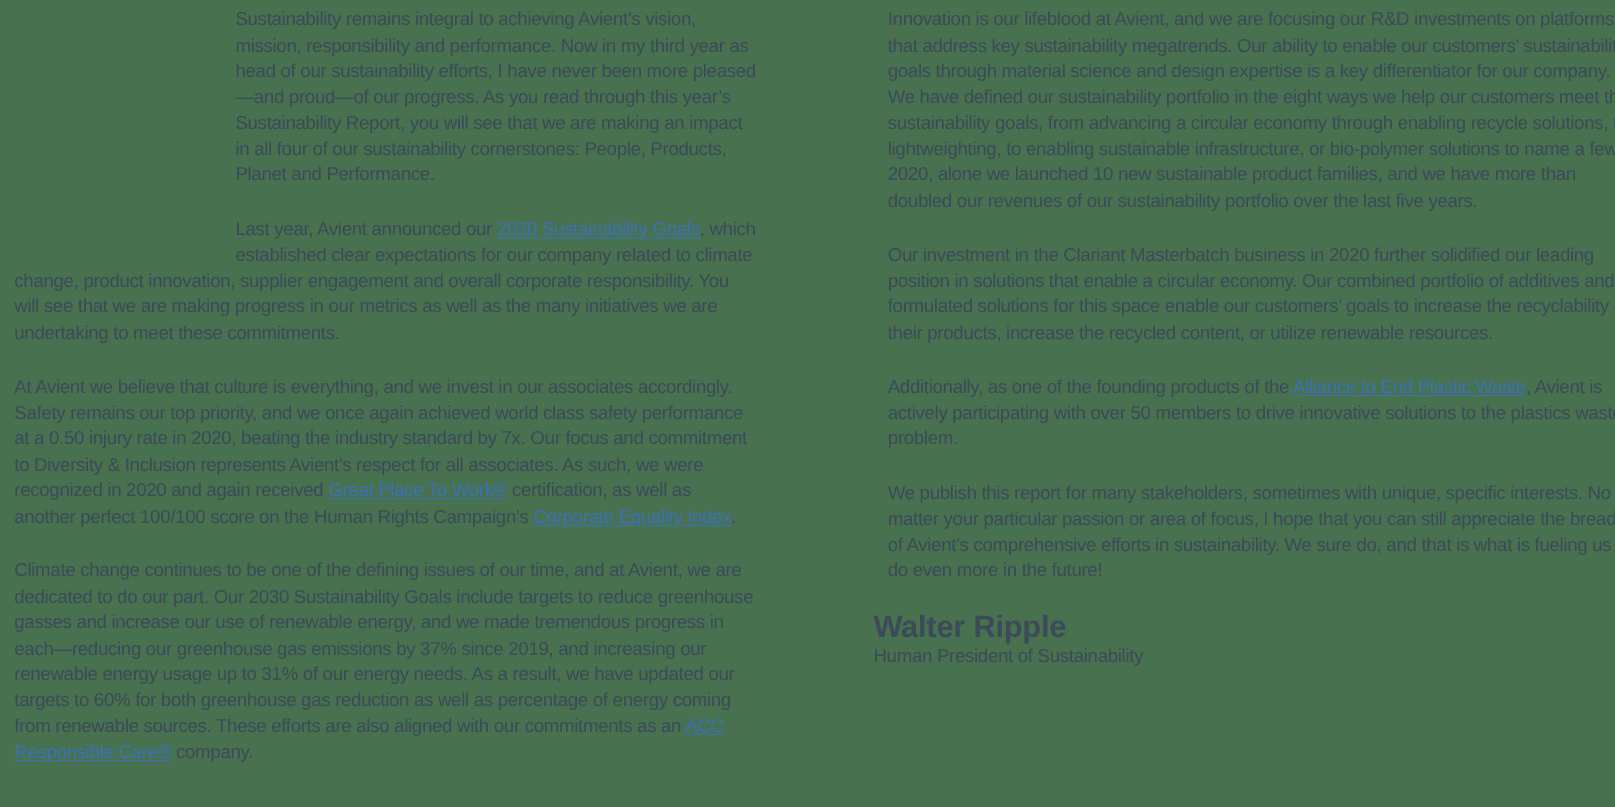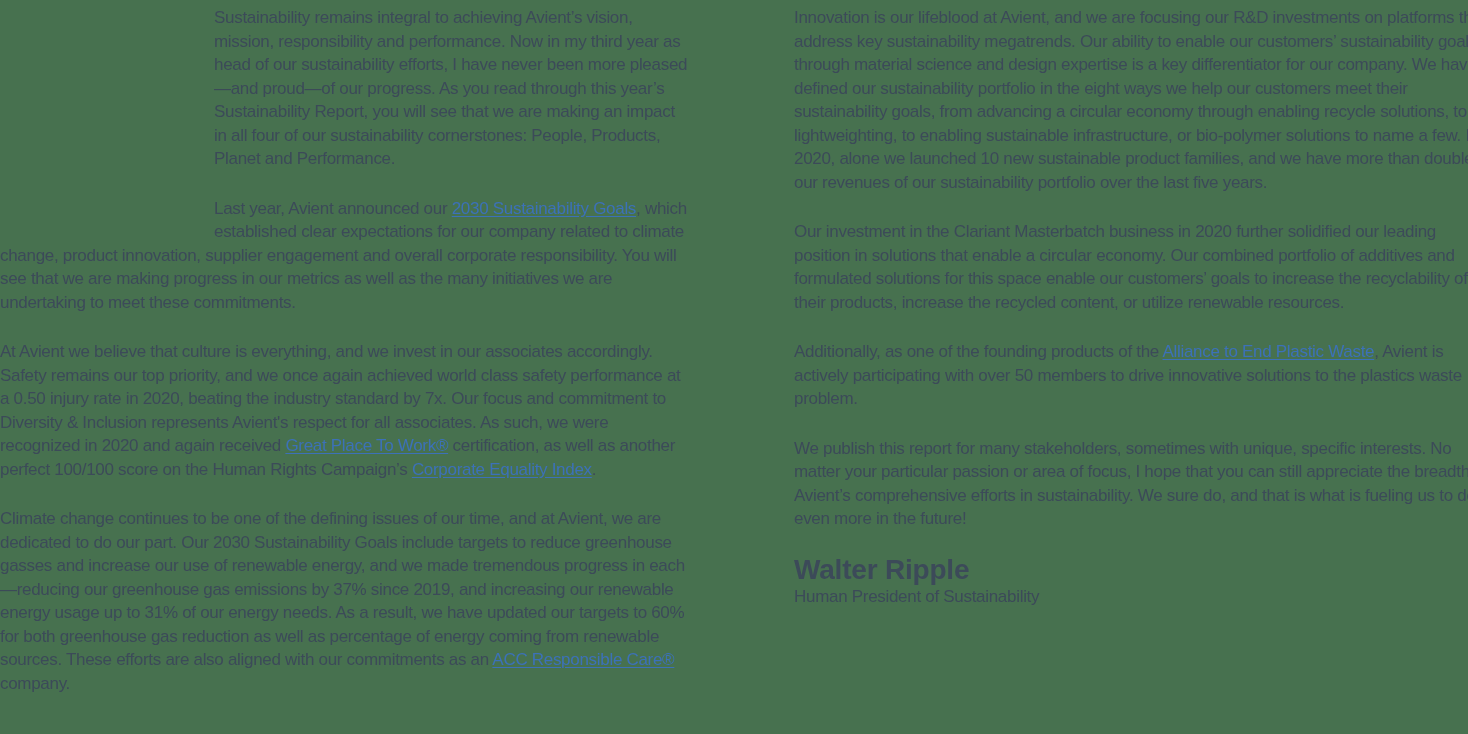--- a/index.html
+++ b/index.html
@@ -19,21 +19,21 @@
   }
   .column{
     position:absolute;
     top:6px;
     font-size:17px;
     line-height:23.5px;
     letter-spacing:-0.3px;
   }
   .column-left{left:0;width:688px;}
   .column-right{left:794px;width:698px;}
-  .para{margin:0 0 26px 0;}
+  .para{margin:0 0 26px 0;padding-left:13px;}
   .photo-cutout{
     float:left;
     width:214px;
     height:230px;
     background:transparent;
   }
   a.link{
     color:var(--link);
     text-underline-offset:2px;
     cursor:pointer;

